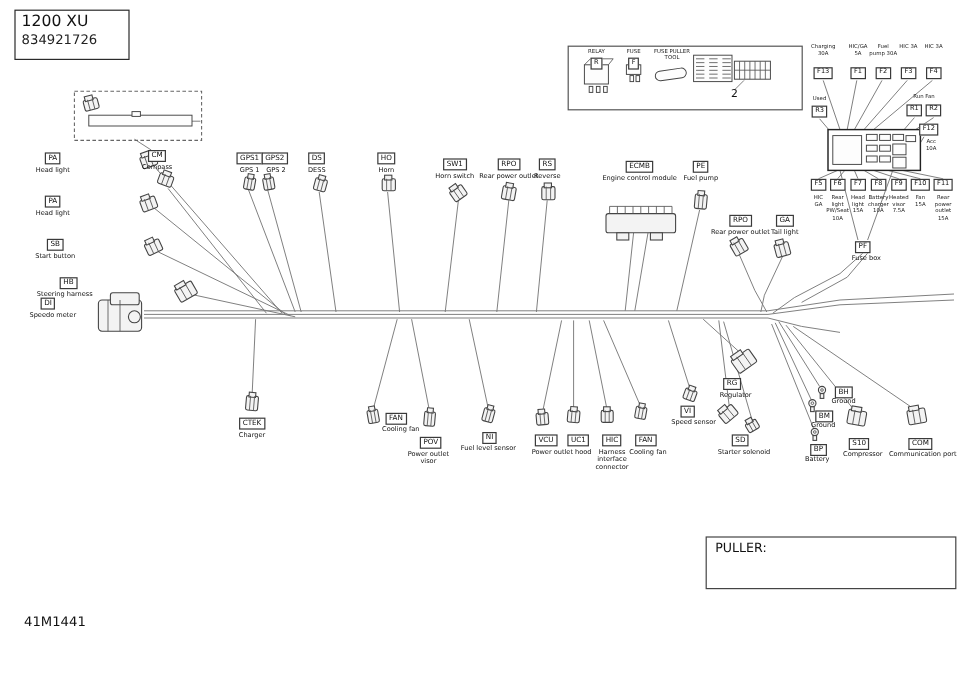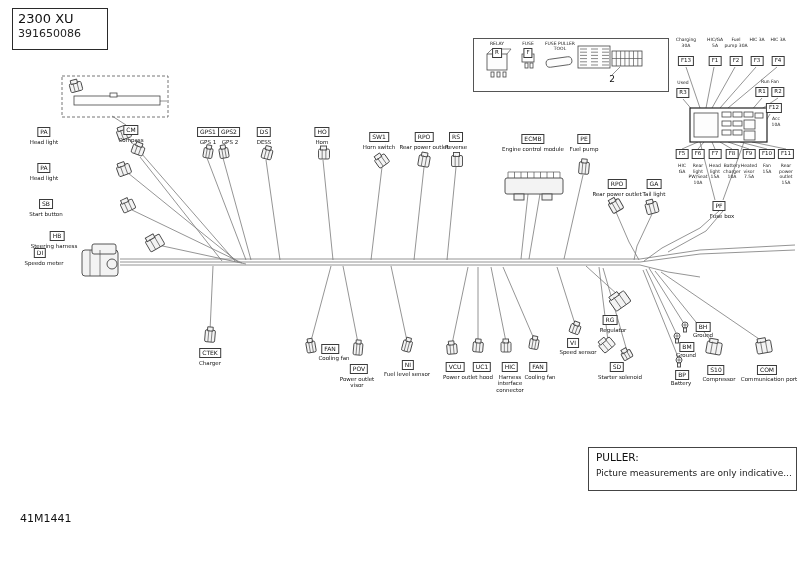--- a/index.html
+++ b/index.html
@@ -365,36 +365,35 @@
       </g>
       <g transform="translate(764,347) rotate(-10)">
         <rect x="-7.5" y="-6" width="15" height="12" rx="1.5" class="cf"></rect>
         <rect x="-5.5" y="-9" width="8.25" height="4" class="cf"></rect>
         <line x1="-2.5" y1="-6" x2="-2.5" y2="6" class="cl"></line>
         <line x1="2.5" y1="-6" x2="2.5" y2="6" class="cl"></line>
       </g>
     </svg>
 
   <div class="abs titlebox">
-    <div class="model">2300 XU</div>
-    <div class="pnum">391650086</div>
+    <div class="model">1200 XU</div>
+    <div class="pnum">834921726</div>
   </div>
 
   <div class="abs lbox"></div>
   <div class="lgtext" style="left:497px;top:41px;">RELAY</div>
   <div class="ftag" style="left:497px;top:48px;">R</div>
   <div class="lgtext" style="left:528px;top:41px;">FUSE</div>
   <div class="ftag" style="left:528px;top:48px;">F</div>
   <div class="lgtext" style="left:560px;top:41px;width:42px;">FUSE PULLER
 TOOL</div>
   <div class="num2" style="left:612px;top:74px;">2</div>
 
   <div class="abs nbox"></div>
   <div class="abs nhead">PULLER:</div>
-  <div class="abs ntext">Picture measurements are only indicative...</div>
 
   <div class="abs footer">41M1441</div>
 <div class="tag" style="left: 44px; top: 127px;">PA</div>
     <div class="cname nw" style="left: 44px; top: 139px; width: 40px;">Head light</div>
     <div class="tag" style="left: 44px; top: 163px;">PA</div>
     <div class="cname nw" style="left: 44px; top: 175px; width: 40px;">Head light</div>
     <div class="tag" style="left: 46px; top: 199px;">SB</div>
     <div class="cname nw" style="left: 46px; top: 211px; width: 50px;">Start button</div>
     <div class="tag" style="left: 57px; top: 231px;">HB</div>
     <div class="cname nw" style="left: 54px; top: 243px; width: 66px;">Steering harness</div>

